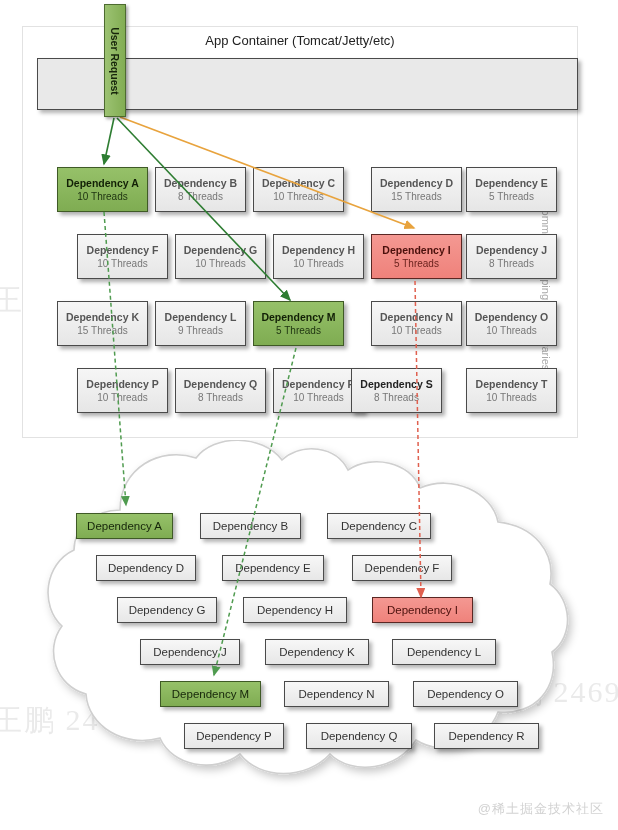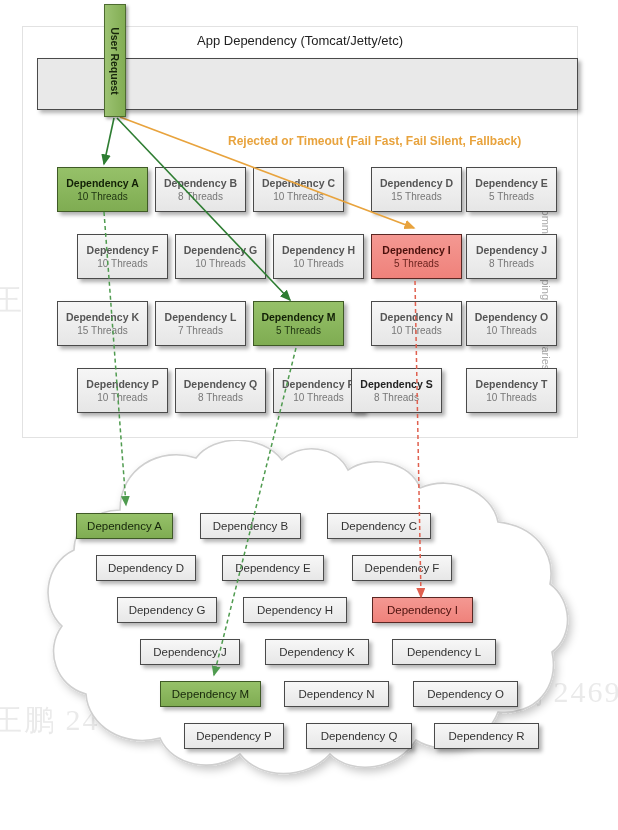--- a/index.html
+++ b/index.html
@@ -126,25 +126,24 @@
 <div id="stage">
 
   <div class="wm wm-big" style="left:210px;top:78px;">王鹏 2469</div>
   <div class="wm wm-big" style="left:-8px;top:280px;">王鹏 2469</div>
   <div class="wm wm-big" style="left:225px;top:486px;">王鹏 2469</div>
   <div class="wm wm-big" style="left:-8px;top:700px;">王鹏 2469</div>
   <div class="wm wm-big" style="left:480px;top:672px;">王鹏 2469</div>
   <div class="wm wm-big" style="left:225px;top:712px;">王鹏 2469</div>
 
   <div id="app-container"></div>
-  <div id="container-title">App Dependency (Tomcat/Jetty/etc)</div>
+  <div id="container-title">App Container (Tomcat/Jetty/etc)</div>
   <div id="request-bar"></div>
 
   <div id="side-label">HystrixCommand wrapping client libraries</div>
-  <div id="reject-label">Rejected or Timeout (Fail Fast, Fail Silent, Fallback)</div>
 
   <div id="grid">
       <div class="dep green" style="left: 57px; top: 167px;">
         <div class="n">Dependency A</div>
         <div class="t">10 Threads</div>
       </div>
       <div class="dep" style="left: 155px; top: 167px;">
         <div class="n">Dependency B</div>
         <div class="t">8 Threads</div>
       </div>
@@ -179,21 +178,21 @@
       <div class="dep" style="left: 466px; top: 234px;">
         <div class="n">Dependency J</div>
         <div class="t">8 Threads</div>
       </div>
       <div class="dep" style="left: 57px; top: 301px;">
         <div class="n">Dependency K</div>
         <div class="t">15 Threads</div>
       </div>
       <div class="dep" style="left: 155px; top: 301px;">
         <div class="n">Dependency L</div>
-        <div class="t">7 Threads</div>
+        <div class="t">9 Threads</div>
       </div>
       <div class="dep green" style="left: 253px; top: 301px;">
         <div class="n">Dependency M</div>
         <div class="t">5 Threads</div>
       </div>
       <div class="dep" style="left: 371px; top: 301px;">
         <div class="n">Dependency N</div>
         <div class="t">10 Threads</div>
       </div>
       <div class="dep" style="left: 466px; top: 301px;">
@@ -296,13 +295,14 @@
 
     <line x1="296" y1="348" x2="214" y2="675" stroke="#4f9b4f" stroke-width="1.5" stroke-dasharray="4 3" marker-end="url(#ahGreen2)"></line>
 
     <line x1="415" y1="281" x2="421" y2="597" stroke="#e0604f" stroke-width="1.5" stroke-dasharray="4 3" marker-end="url(#ahRed)"></line>
   </svg>
 
   <div id="user-request">
     <span>User Request</span>
   </div>
 
+  <div class="wm-foot">@稀土掘金技术社区</div>
 </div>
 
 </body></html>

